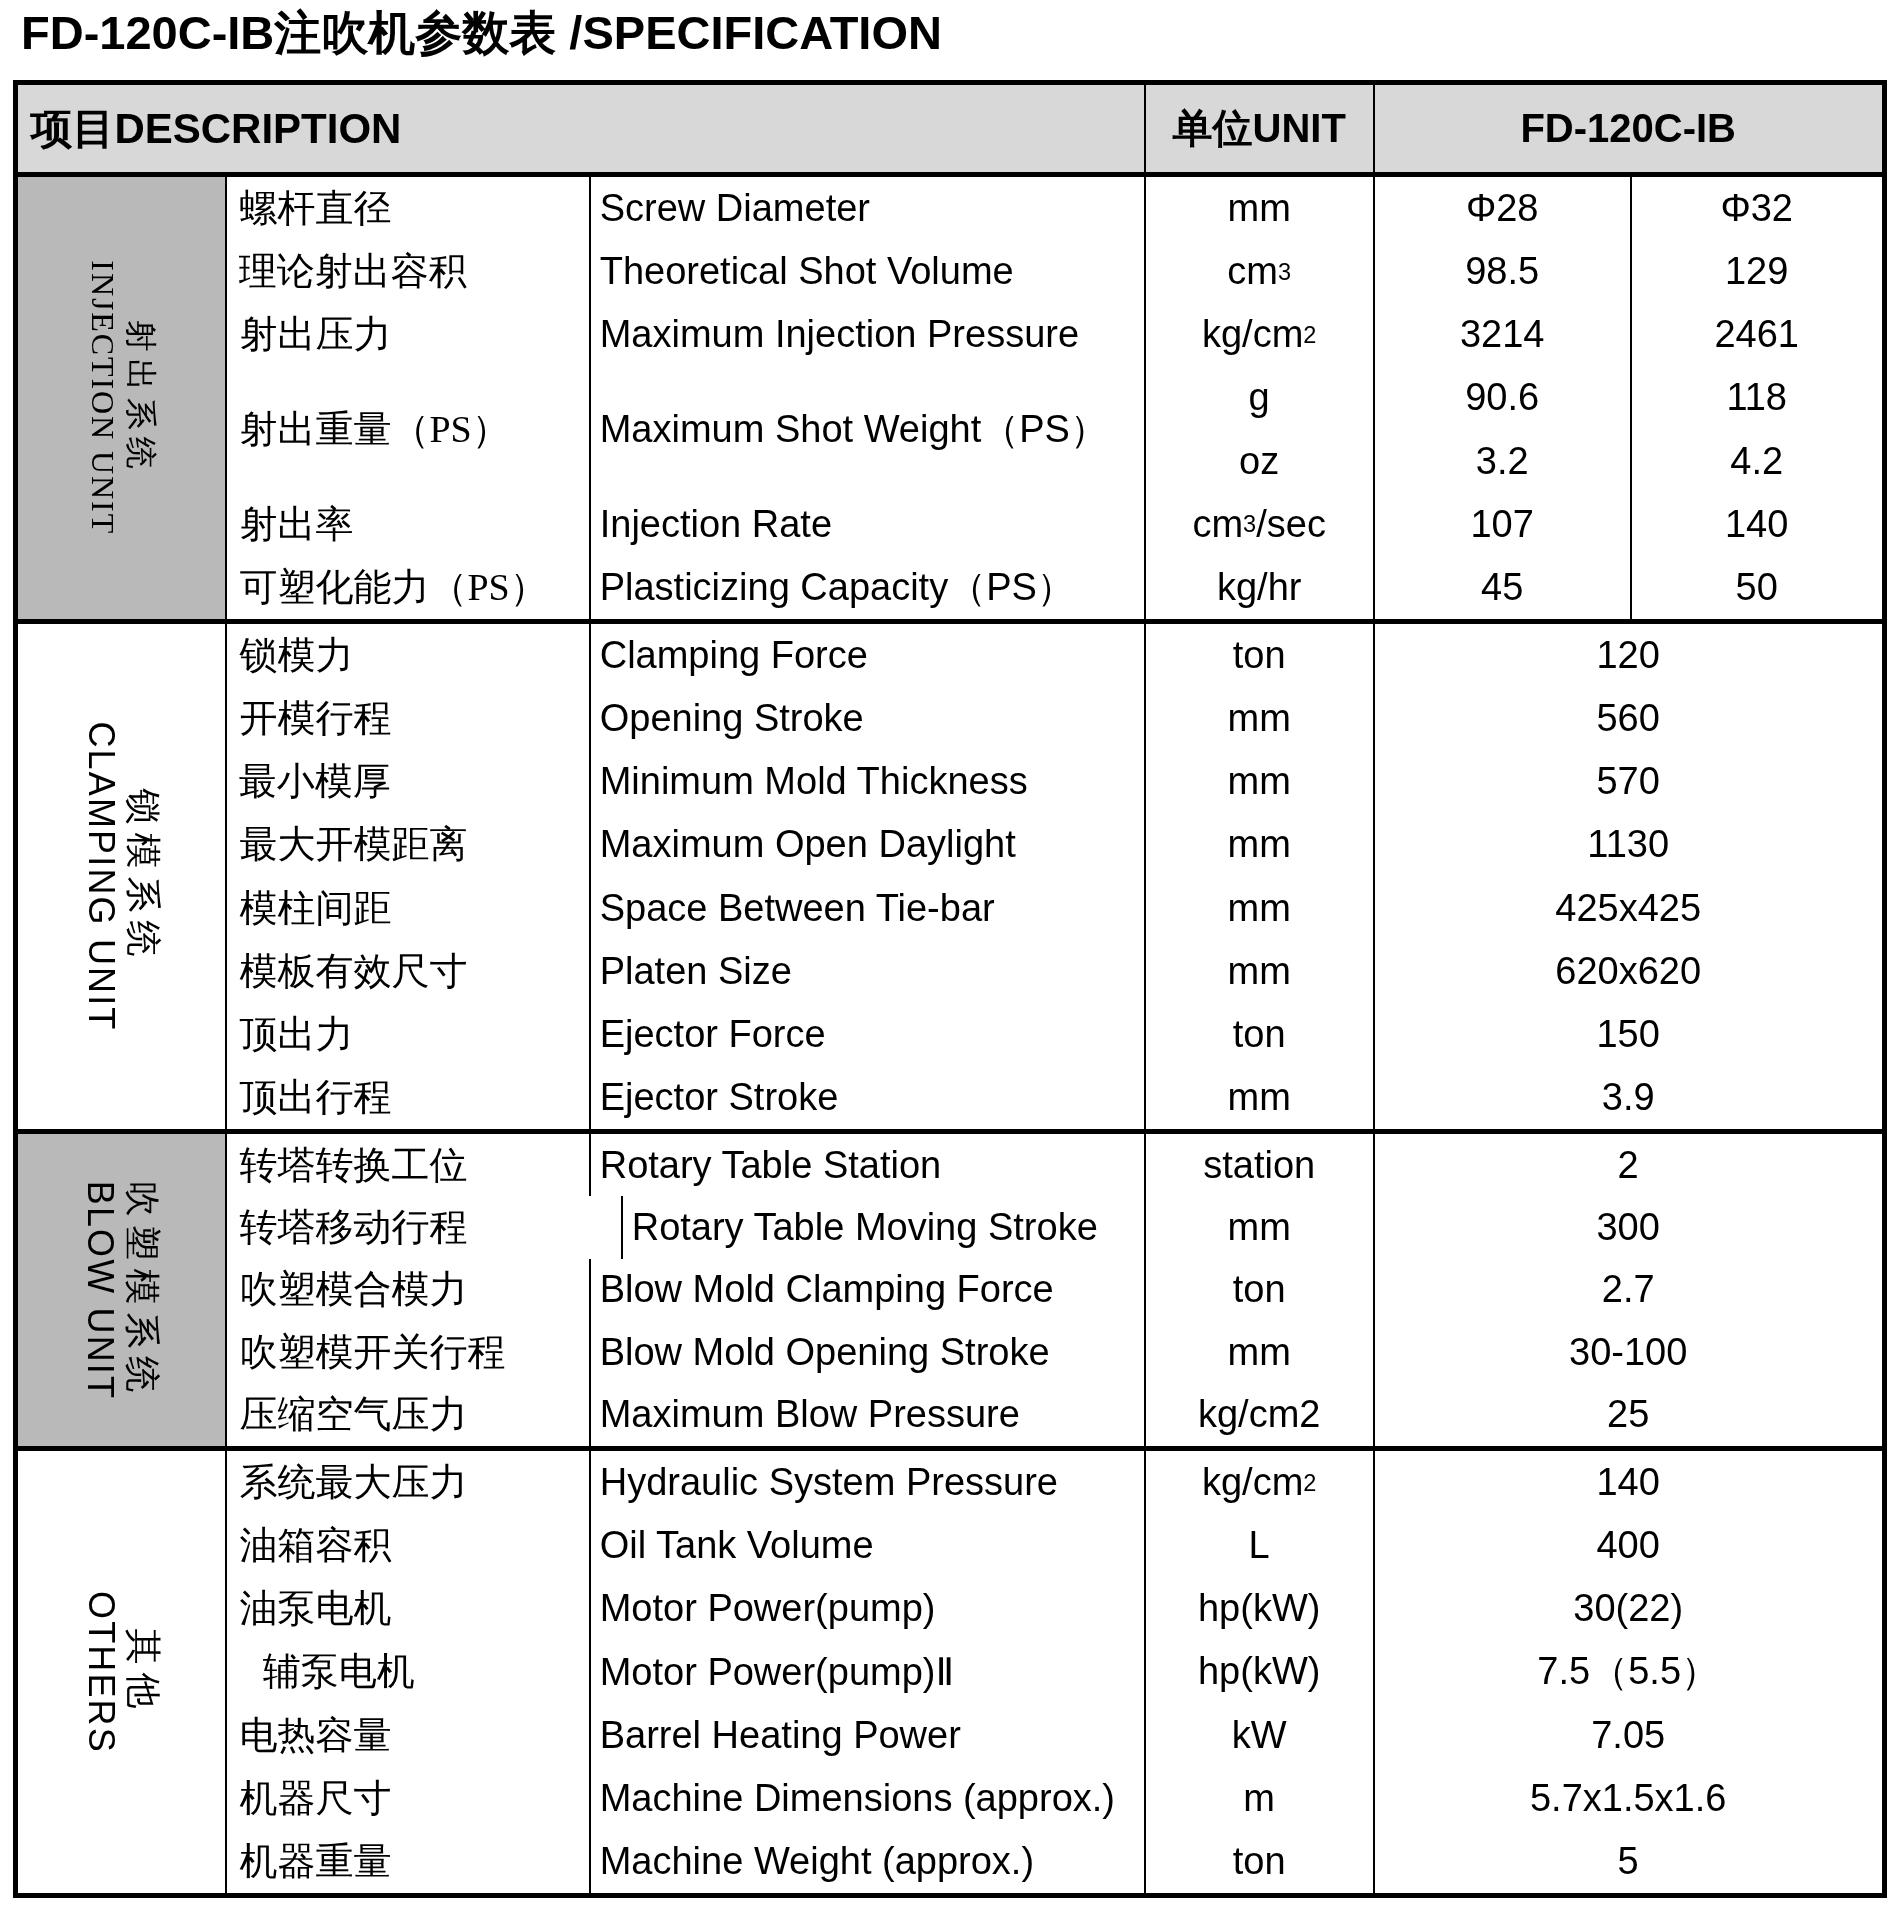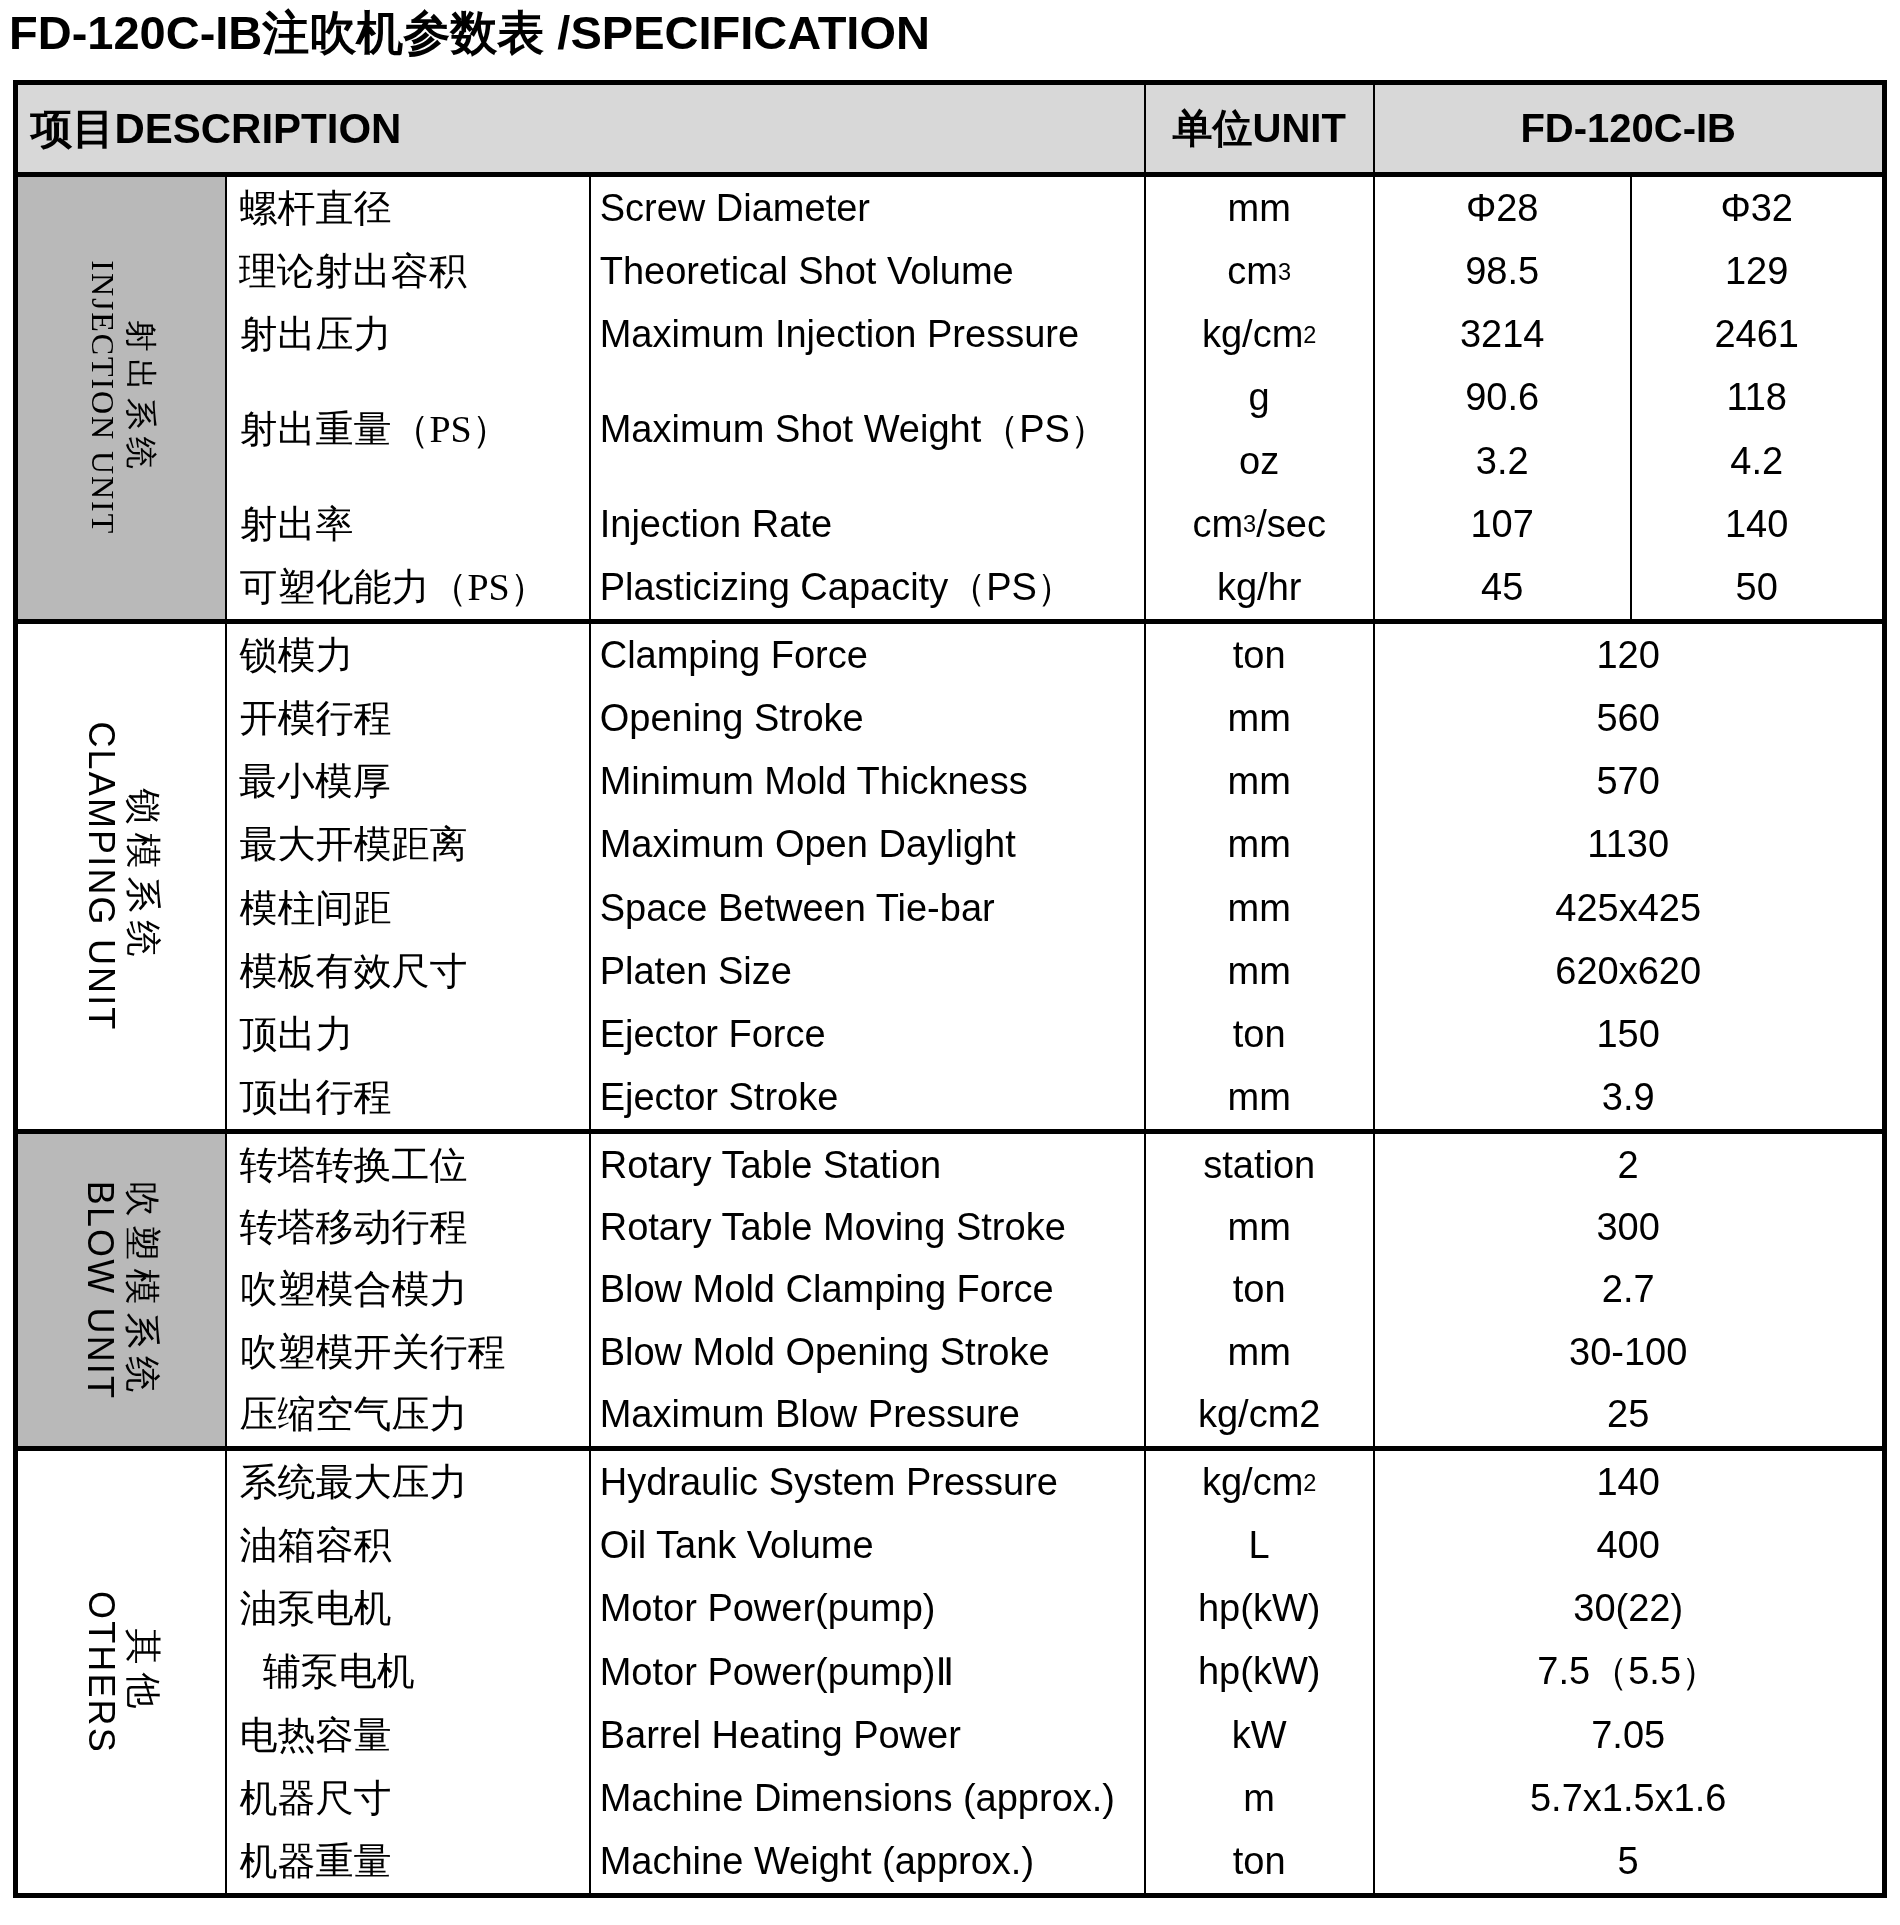--- a/index.html
+++ b/index.html
@@ -12,21 +12,21 @@
   .page{
     position:relative;
     width:1901px;
     height:1926px;
     background:#ffffff;
     font-family:"Liberation Sans",sans-serif;
     color:var(--text);
   }
   .title{
     position:absolute;
-    left:9px;
+    left:21px;
     top:1.8px;
     font-size:47px;
     font-weight:bold;
     letter-spacing:0;
     white-space:nowrap;
   }
   .spec-table{
     position:absolute;
     left:12.7px;
     top:80px;
@@ -216,21 +216,21 @@
                 <div class="v-zh">吹塑模系统</div>
                 <div class="v-en">BLOW UNIT</div>
               </div>
             </div>
           </div>
           <div class="cell zh-label" style="grid-area: 1 / 2;">转塔转换工位</div>
           <div class="cell en-label" style="grid-area: 1 / 3;">Rotary Table Station</div>
           <div class="cell unit" style="grid-area: 1 / 4;">station</div>
           <div class="cell value" style="grid-area: 1 / 5 / auto / span 2;">2</div>
           <div class="cell zh-label" style="grid-area: 2 / 2;">转塔移动行程</div>
-          <div class="cell en-label" style="grid-area: 2 / 3;">Rotary Table Moving Stroke</div>
+          <div class="cell en-label" style="grid-area: 2 / 3; margin-left: 32px;">Rotary Table Moving Stroke</div>
           <div class="cell unit" style="grid-area: 2 / 4;">mm</div>
           <div class="cell value" style="grid-area: 2 / 5 / auto / span 2;">300</div>
           <div class="cell zh-label" style="grid-area: 3 / 2;">吹塑模合模力</div>
           <div class="cell en-label" style="grid-area: 3 / 3;">Blow Mold Clamping Force</div>
           <div class="cell unit" style="grid-area: 3 / 4;">ton</div>
           <div class="cell value" style="grid-area: 3 / 5 / auto / span 2;">2.7</div>
           <div class="cell zh-label" style="grid-area: 4 / 2;">吹塑模开关行程</div>
           <div class="cell en-label" style="grid-area: 4 / 3;">Blow Mold Opening Stroke</div>
           <div class="cell unit" style="grid-area: 4 / 4;">mm</div>
           <div class="cell value" style="grid-area: 4 / 5 / auto / span 2;">30-100</div>

